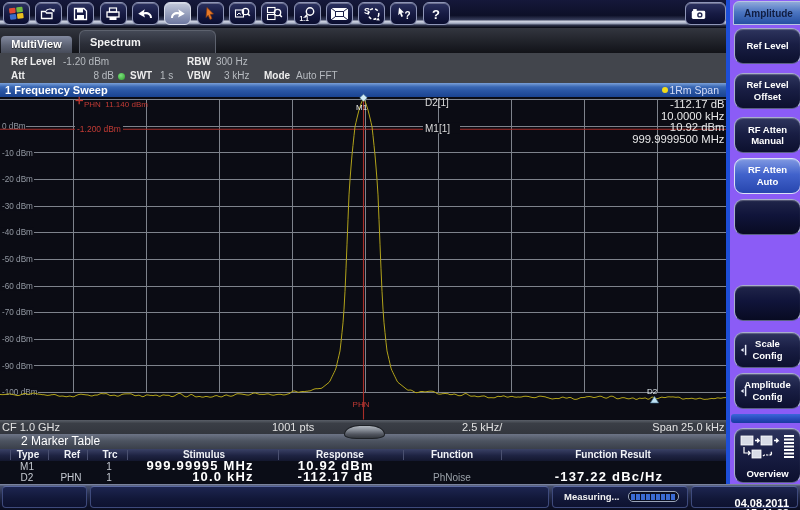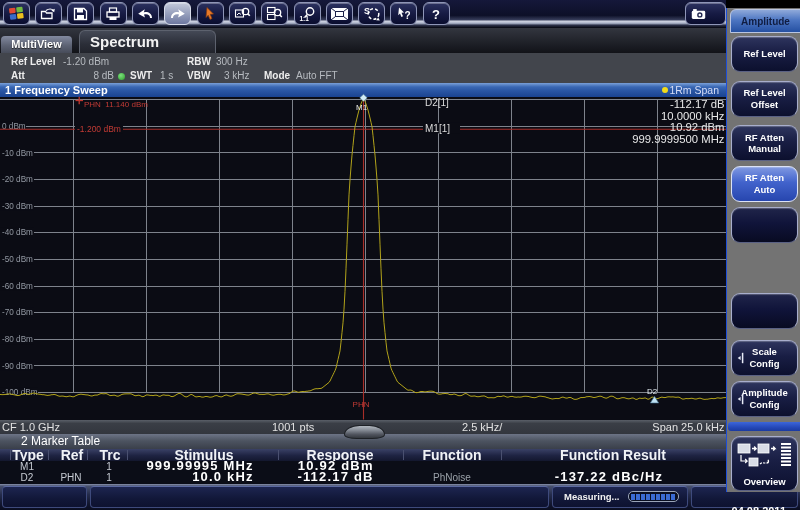--- a/index.html
+++ b/index.html
@@ -4,41 +4,41 @@
 html,body{width:800px;height:510px;background:#000;overflow:hidden;font-family:"Liberation Sans",sans-serif}
 .abs{position:absolute}
 #scr{position:relative;width:800px;height:510px;background:#000}
 
 #tbar{left:0;top:0;width:726px;height:28px;background:linear-gradient(180deg,#15183a 0%,#0d1028 55%,#353b58 70%,#cdd2e0 76%,#aab2c8 83%,#2b3048 90%,#05060f 100%)}
 .tbtn{position:absolute;top:2px;width:27px;height:23px;border-radius:6px;background:linear-gradient(180deg,#2c3260 0%,#171b44 50%,#0a0d2e 100%);border:1px solid #8f96b8;box-shadow:inset 0 1px 0 rgba(255,255,255,.3);display:flex;align-items:center;justify-content:center}
 .tbtn.lit{background:linear-gradient(180deg,#c3c9da 0%,#939cba 55%,#6e78a0 100%);border:1px solid #d8dcea}
 
 #tabs{left:0;top:28px;width:726px;height:25px;background:linear-gradient(180deg,#33363f 0%,#1b1d24 70%,#121318 100%)}
 .tabMV{position:absolute;left:1px;top:8px;width:71px;height:17px;border-radius:4px 4px 0 0;background:linear-gradient(180deg,#838aa0 0%,#5d6374 55%,#474c5a 100%);color:#fff;font-size:11px;font-weight:bold;text-align:center;line-height:17px;text-shadow:0 1px 1px #222}
-.tabSP{position:absolute;left:79px;top:2px;width:137px;height:23px;border-radius:6px 6px 0 0;background:linear-gradient(180deg,#444956 0%,#2b2e38 60%,#22242c 100%);border:1px solid #5d626e;border-bottom:none;color:#f2f2f2;font-size:15px;font-weight:bold;line-height:22px;padding-left:10px}
+.tabSP{position:absolute;left:79px;top:2px;width:137px;height:23px;border-radius:6px 6px 0 0;background:linear-gradient(180deg,#444956 0%,#2b2e38 60%,#22242c 100%);border:1px solid #5d626e;border-bottom:none;color:#f2f2f2;font-size:11px;font-weight:bold;line-height:22px;padding-left:10px}
 
 #sett{left:0;top:53px;width:726px;height:30px;background:#42454c;font-size:10px;color:#b7bbc0}
 #sett b{color:#ededed}
 .srow{position:absolute;height:14px;line-height:14px;white-space:nowrap}
 
 #bluebar{left:0;top:83px;width:726px;height:14px;background:linear-gradient(180deg,#7aa0d8 0%,#3a68b4 28%,#2a56a4 55%,#1a4390 100%);color:#fff;font-size:11px;font-weight:bold;line-height:14px}
 
 #cfbar{left:0;top:420px;width:726px;height:14px;background:linear-gradient(180deg,#5a5f68 0%,#3a3e46 25%,#33363e 100%);color:#e2e2e2;font-size:11px;line-height:14.5px}
 
 #mtbar{left:0;top:434px;width:726px;height:15px;background:linear-gradient(180deg,#6d7486 0%,#4d5461 45%,#3a3f4a 100%);color:#fff;font-size:12px;line-height:14px}
-#mthead{left:0;top:449px;width:726px;height:12px;background:linear-gradient(180deg,#3a4166 0%,#1e2342 55%,#13172e 100%);color:#f0f2f6;font-size:14px;font-weight:bold;line-height:12px}
+#mthead{left:0;top:449px;width:726px;height:12px;background:linear-gradient(180deg,#3a4166 0%,#1e2342 55%,#13172e 100%);color:#f0f2f6;font-size:10px;font-weight:bold;line-height:12px}
 #mtbody{left:0;top:461px;width:726px;height:23px;background:#0b0d17;color:#c6cad2;font-size:10px;line-height:11px}
 .mc{position:absolute;text-align:center;transform:translateX(-50%);white-space:nowrap}
 .mr{position:absolute;text-align:right;white-space:nowrap}
 .bignum{font-size:13px;font-weight:bold;color:#fff;letter-spacing:1.2px}
 
 #sbar{left:0;top:484px;width:800px;height:26px;background:linear-gradient(180deg,#8a93ae 0%,#47506e 8%,#252c4c 40%,#10142c 80%,#0a0d20 100%)}
 .spanel{position:absolute;top:2px;height:22px;border-radius:4px;background:linear-gradient(180deg,#1d2550 0%,#111738 60%,#0d1230 100%);border:1px solid #3e4a7c;border-top-color:#5a68a0}
 
-#skcol{left:726px;top:8px;width:74px;height:484px;background:#737373;border-left:1px solid #1d4ed8}
+#skcol{left:726px;top:0;width:74px;height:484px;background:#8b5cf6;border-left:4px solid #1d4ed8}
 .skb{position:absolute;left:4px;width:67px;height:36px;border-radius:9px;background:linear-gradient(180deg,#2e355e 0%,#191e44 45%,#0c102e 100%);border:1.5px solid #a8aecc;border-bottom-color:#5a6184;box-shadow:inset 0 1px 1px rgba(255,255,255,.25);color:#fff;font-size:9.5px;font-weight:bold;display:flex;align-items:center;justify-content:center;text-align:center;line-height:1.18}
 .skb.dim{background:linear-gradient(180deg,#20254a 0%,#10143a 45%,#080b22 100%)}
 .skb.lit{background:linear-gradient(180deg,#8099e2 0%,#4263cc 45%,#2746ae 100%);border-color:#dbe2f6}
 #amptab{position:absolute;left:3px;top:1px;width:71px;height:24px;border-radius:6px 0 0 0;background:linear-gradient(180deg,#8fa9da 0%,#4d76c2 45%,#2550a2 100%);border:1px solid #b9c5e2;color:#101d42;font-size:10px;font-weight:bold;text-align:center;line-height:23px}
 .cfgarr{position:absolute;left:5px;top:50%;margin-top:-6px;width:8px;height:12px}
 </style></head><body>
 <div id="scr">
 
 <div class="abs" id="tbar">
 <div class="tbtn" style="left:2.8px">

